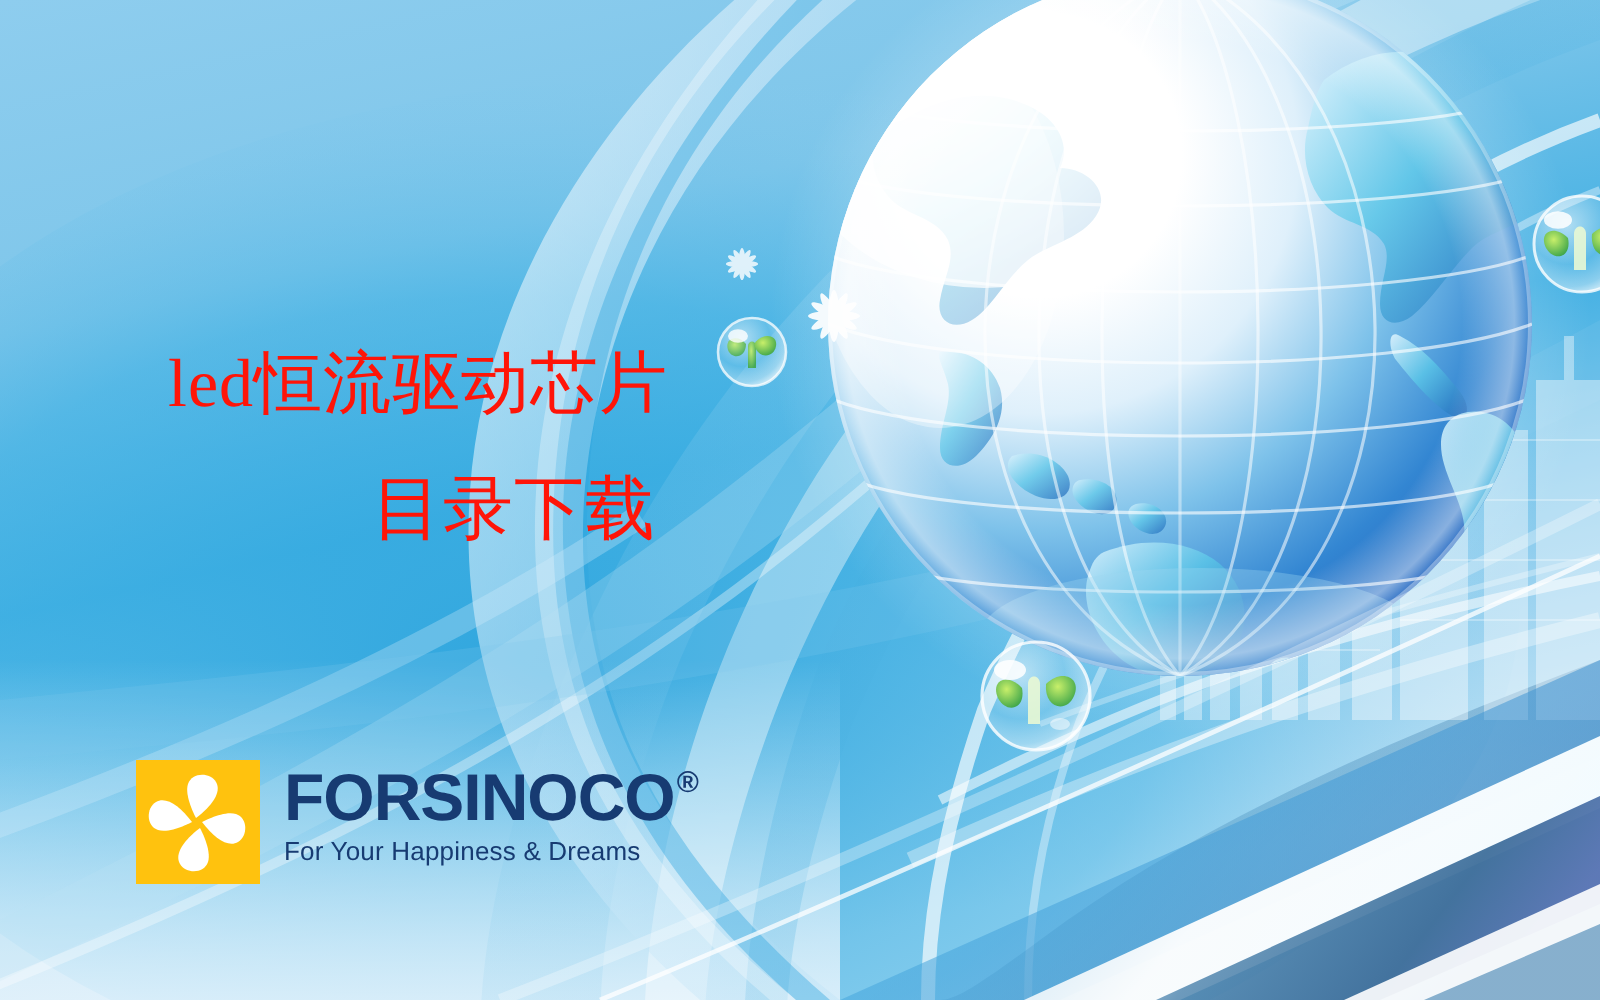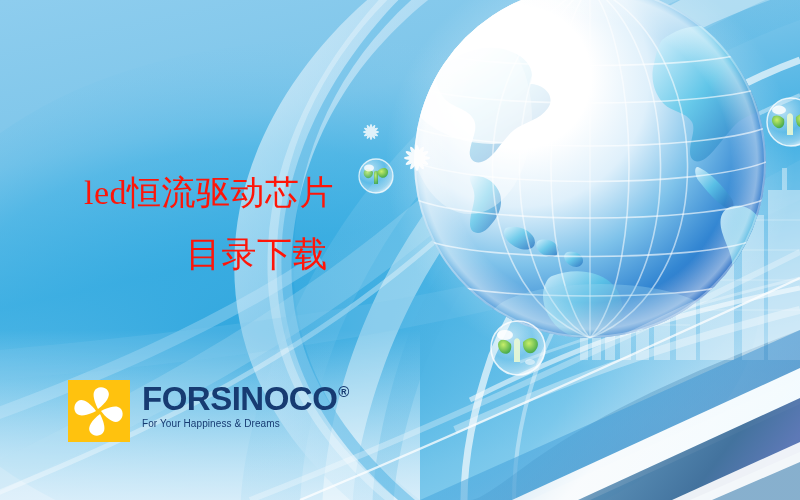--- a/index.html
+++ b/index.html
@@ -45,21 +45,21 @@
     font-family:"Liberation Sans", sans-serif;
     font-weight:bold;
     font-size:33px;
     letter-spacing:-0.5px;
     line-height:34px;
   }
   #wordmark-reg{font-size:15px;line-height:15px;margin-left:1px;margin-top:2px;font-weight:bold;}
   #tagline{
     color:#173b72;
     font-family:"Liberation Sans", sans-serif;
-    font-size:10px;
+    font-size:13px;
     letter-spacing:0.1px;
     margin-top:2px;
     white-space:nowrap;
   }
 </style>
 </head>
 <body>
 
 <div id="stage">
 

